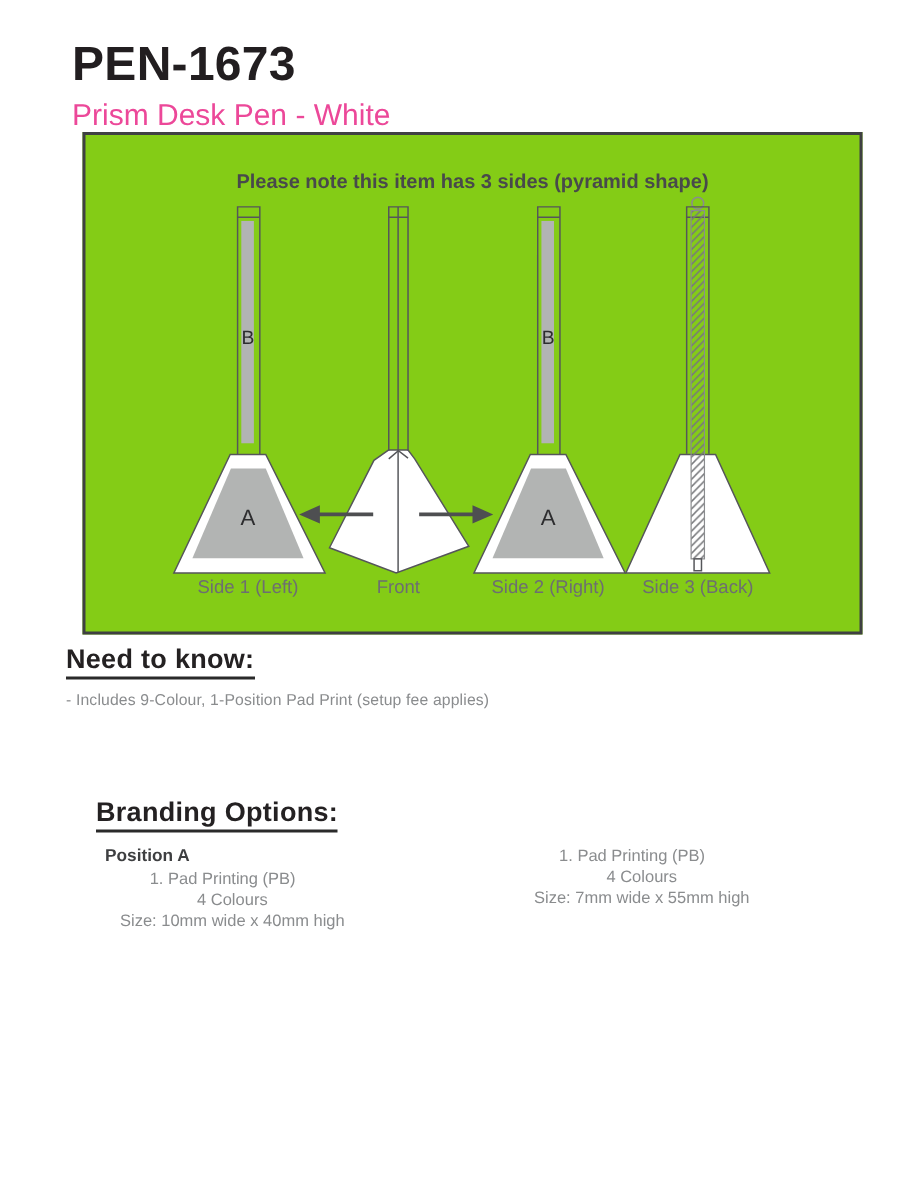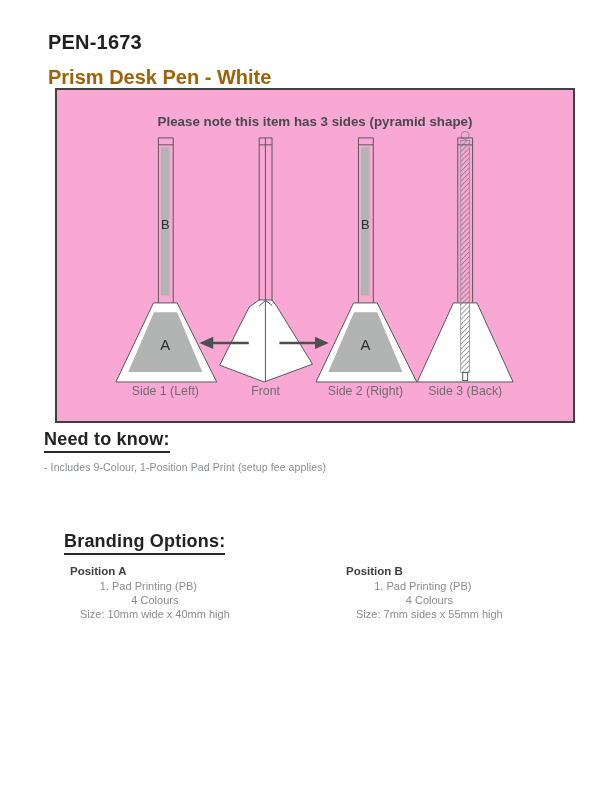--- a/index.html
+++ b/index.html
@@ -9,32 +9,32 @@
     font-family: "Liberation Sans", sans-serif;
     position: relative;
     color: #221e20;
     overflow: hidden;
   }
   .page { position: absolute; inset: 0; background: #fff; }
 
   
   .title-block { position: absolute; left: 48px; top: 27px; }
   .sku {
-    font-size: 20px; font-weight: bold; color: #221e20;
+    font-size: 32px; font-weight: bold; color: #221e20;
     letter-spacing: 0.2px; line-height: 30px;
   }
   .product-name {
-    font-size: 20px; color: #a16207; line-height: 24px; margin-top: 8px; font-weight: bold;
+    font-size: 20px; color: #ec4899; line-height: 24px; margin-top: 8px;
   }
 
   
   .diagram-box {
     position: absolute; left: 55px; top: 88px;
     width: 520px; height: 335px;
-    border: 2px solid #3f4042; background: #f9a8d4;
+    border: 2px solid #3f4042; background: #84cc16;
   }
   .diagram-box svg { display: block; }
 
   svg text { font-family: "Liberation Sans", sans-serif; }
   .note-text { font-size: 13.5px; font-weight: bold; fill: #48494b; text-anchor: middle; }
   .mark-b { font-size: 13px; fill: #2d2d2f; text-anchor: middle; }
   .mark-a { font-size: 15px; fill: #2d2d2f; text-anchor: middle; }
   .caption { font-size: 12.5px; fill: #6d6e71; text-anchor: middle; }
 
   
@@ -140,21 +140,20 @@
   <div class="branding">
     <div class="section-heading">Branding Options:</div>
     <div class="branding-cols">
       <div class="brand-col col-a">
         <div class="pos-title">Position A</div>
         <div class="pos-line">1. Pad Printing (PB)</div>
         <div class="pos-line indent">4 Colours</div>
         <div class="pos-line indent">Size: 10mm wide x 40mm high</div>
       </div>
       <div class="brand-col col-b">
-        <div class="pos-title">Position B</div>
         <div class="pos-line">1. Pad Printing (PB)</div>
         <div class="pos-line indent">4 Colours</div>
-        <div class="pos-line indent">Size: 7mm sides x 55mm high</div>
+        <div class="pos-line indent">Size: 7mm wide x 55mm high</div>
       </div>
     </div>
   </div>
 
 </div>
 
 </body></html>

